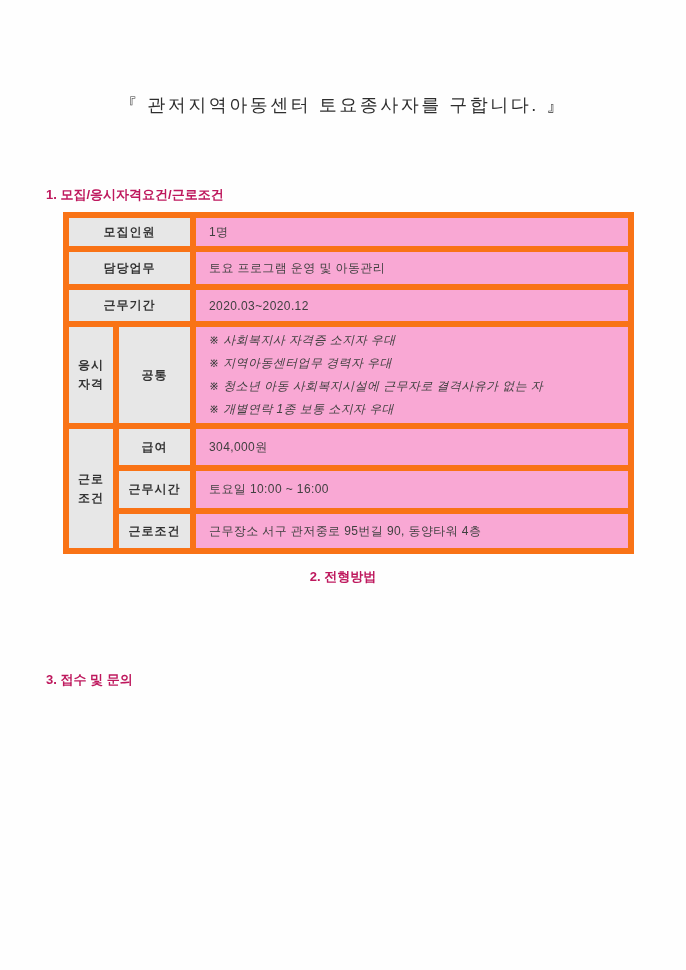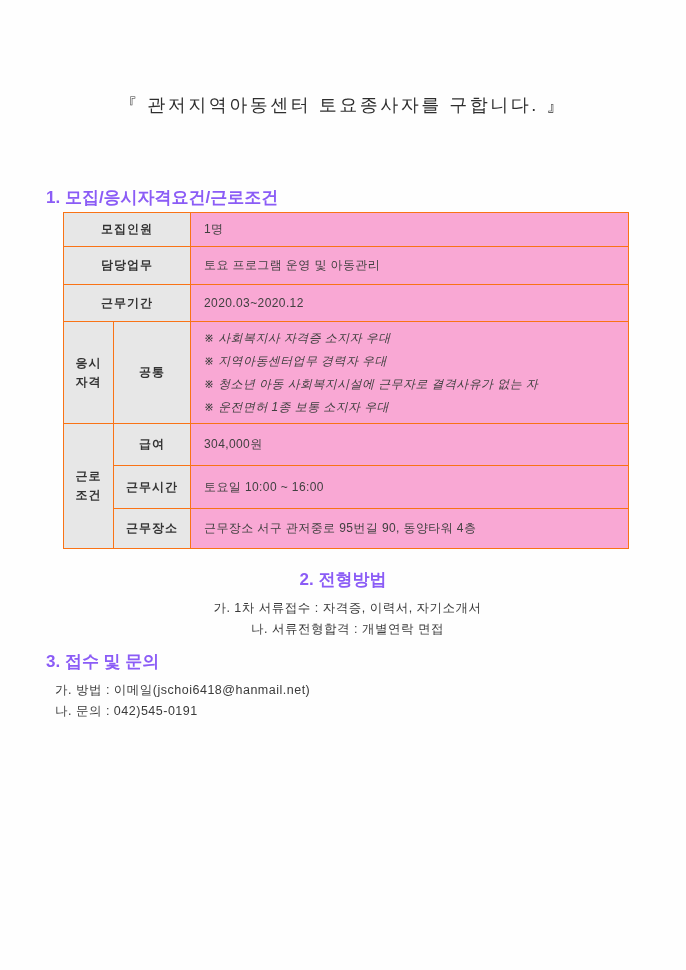--- a/index.html
+++ b/index.html
@@ -27,49 +27,49 @@
     font-weight: normal;
     color: #2e2e2e;
     white-space: nowrap;
   }
   .section {
     position: absolute;
     left: 46px;
     right: 46px;
   }
   .section-heading {
-    font-size: 17px;
+    font-size: 13px;
     font-weight: bold;
-    color: #8b5cf6;
+    color: #be185d;
     margin: 0 0 7px 0;
   }
   .section-items {
     margin-left: 9px;
   }
   .section-item {
     font-size: 12.5px;
     line-height: 21px;
     color: #3a3a3a;
     letter-spacing: 0.5px;
   }
   .sec1 { top: 186px; }
   .sec2 { top: 568px; text-align: center; }
-  .sec3 { top: 650px; }
+  .sec3 { top: 671px; }
 
   table.recruit-table {
     position: absolute;
     top: 212px;
     left: 63px;
     width: 565px;
     border-collapse: collapse;
     table-layout: fixed;
   }
   .recruit-table th,
   .recruit-table td {
-    border: 1px solid #f97316;
+    border: 6px solid #f97316;
     font-size: 12px;
     vertical-align: middle;
     padding: 0;
   }
   .recruit-table th {
     background: #e7e7e7;
     font-weight: bold;
     text-align: center;
     color: #333333;
     letter-spacing: 1px;
@@ -128,49 +128,41 @@
         <td>2020.03~2020.12</td>
       </tr>
       <tr class="r4">
         <th class="group-label">응시
 자격</th>
         <th>공통</th>
         <td>
           <div class="qual-line">※ 사회복지사 자격증 소지자 우대</div>
           <div class="qual-line">※ 지역아동센터업무 경력자 우대</div>
           <div class="qual-line">※ 청소년 아동 사회복지시설에 근무자로 결격사유가 없는 자</div>
-          <div class="qual-line">※ 운전면허 1종 보통 소지자 우대</div>
+          <div class="qual-line">※ 개별연락 1종 보통 소지자 우대</div>
         </td>
       </tr>
       <tr class="r5">
         <th rowspan="3" class="group-label">근로
 조건</th>
         <th>급여</th>
         <td>304,000원</td>
       </tr>
       <tr class="r6">
         <th>근무시간</th>
         <td>토요일 10:00 ~ 16:00</td>
       </tr>
       <tr class="r7">
-        <th>근무장소</th>
+        <th>근로조건</th>
         <td>근무장소 서구 관저중로 95번길 90, 동양타워 4층</td>
       </tr>
     </tbody>
   </table>
 
   <div class="section sec2">
     <div class="section-heading">2. 전형방법</div>
-    <div class="section-items">
-      <div class="section-item">가. 1차 서류접수 : 자격증, 이력서, 자기소개서</div>
-      <div class="section-item">나. 서류전형합격 : 개별연락 면접</div>
-    </div>
   </div>
 
   <div class="section sec3">
     <div class="section-heading">3. 접수 및 문의</div>
-    <div class="section-items">
-      <div class="section-item">가. 방법 : 이메일(jschoi6418@hanmail.net)</div>
-      <div class="section-item">나. 문의 : 042)545-0191</div>
-    </div>
   </div>
 
 </div>
 
 </body></html>

